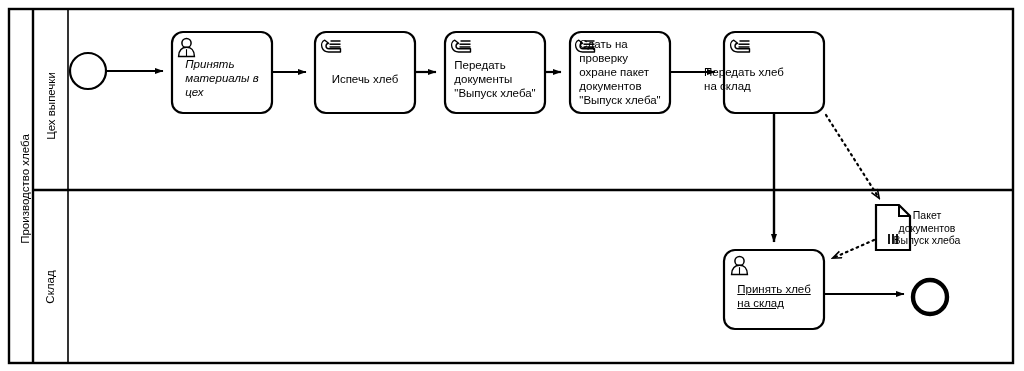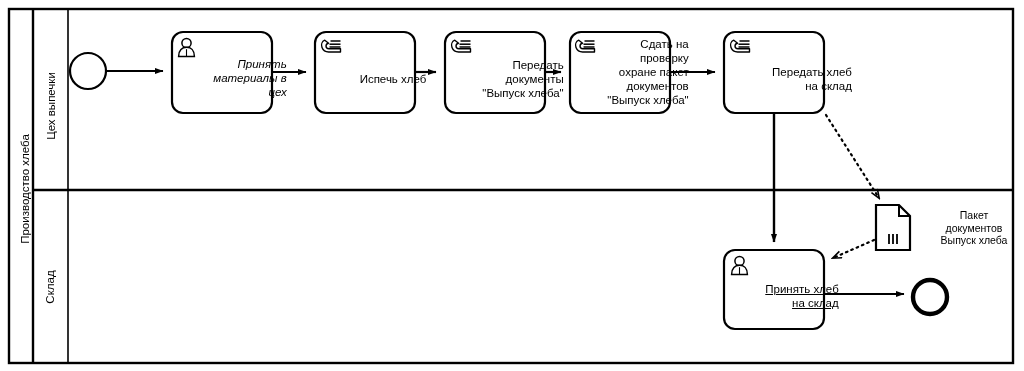--- a/index.html
+++ b/index.html
@@ -10,26 +10,25 @@
     overflow:hidden;
     position:relative;
   }
   #canvas{position:absolute;left:0;top:0;width:1024px;height:371px;}
   .svg-layer{position:absolute;left:0;top:0;width:1024px;height:371px;}
   .task-label{
     position:absolute;
     display:flex;
     align-items:center;
     justify-content:center;
-    text-align:right;
+    text-align:left;
     font-size:11.5px;
     line-height:14px;
     color:#000;
     white-space:pre-line;
-    padding-left:28px;
   }
   .vlabel{
     position:absolute;
     transform-origin:center center;
     font-size:11.5px;
     color:#000;
     text-align:center;
     display:flex;
     align-items:center;
     justify-content:center;
@@ -189,23 +188,23 @@
   <div class="task-label" style="left:447px;top:48px;width:96px;height:62px;">Передать
 документы
 "Выпуск хлеба"</div>
 
   <div class="task-label" style="left:572px;top:34px;width:96px;height:76px;">Сдать на
 проверку
 охране пакет
 документов
 "Выпуск хлеба"</div>
 
-  <div class="task-label" style="left:726px;top:50px;width:116px;height:58px;">Передать хлеб
+  <div class="task-label" style="left:686px;top:50px;width:116px;height:58px;">Передать хлеб
 на склад</div>
 
   <div class="task-label" style="left:726px;top:268px;width:96px;height:56px;text-decoration:underline;">Принять хлеб
 на склад</div>
 
-  <div class="dataobj-label" style="left:926px;top:209px;width:96px;">Пакет
+  <div class="dataobj-label" style="left:879px;top:209px;width:96px;">Пакет
 документов
 Выпуск хлеба</div>
 
 </div>
 
 </body></html>

